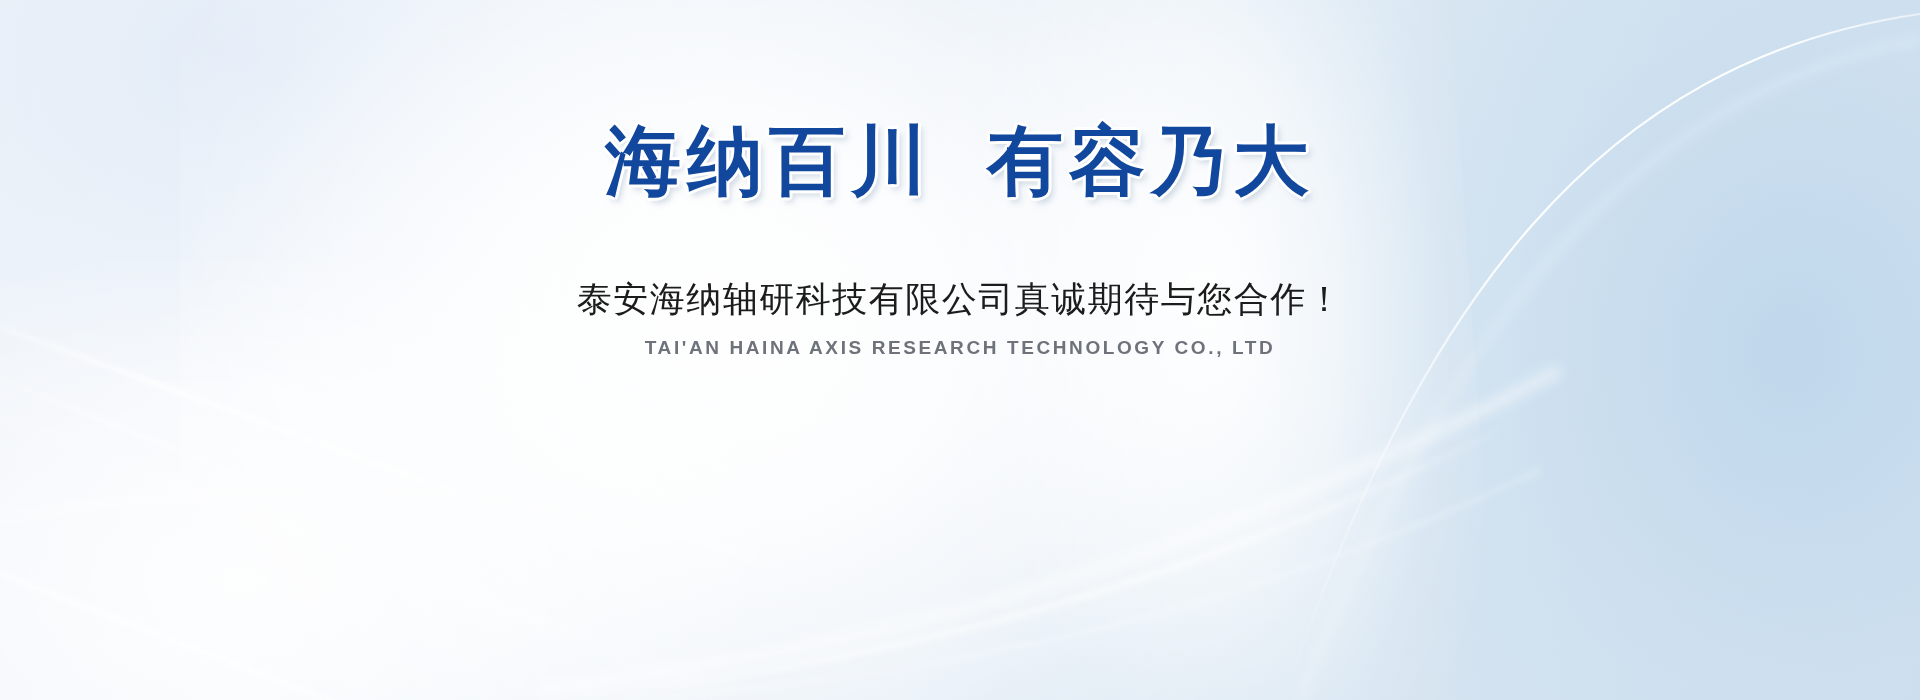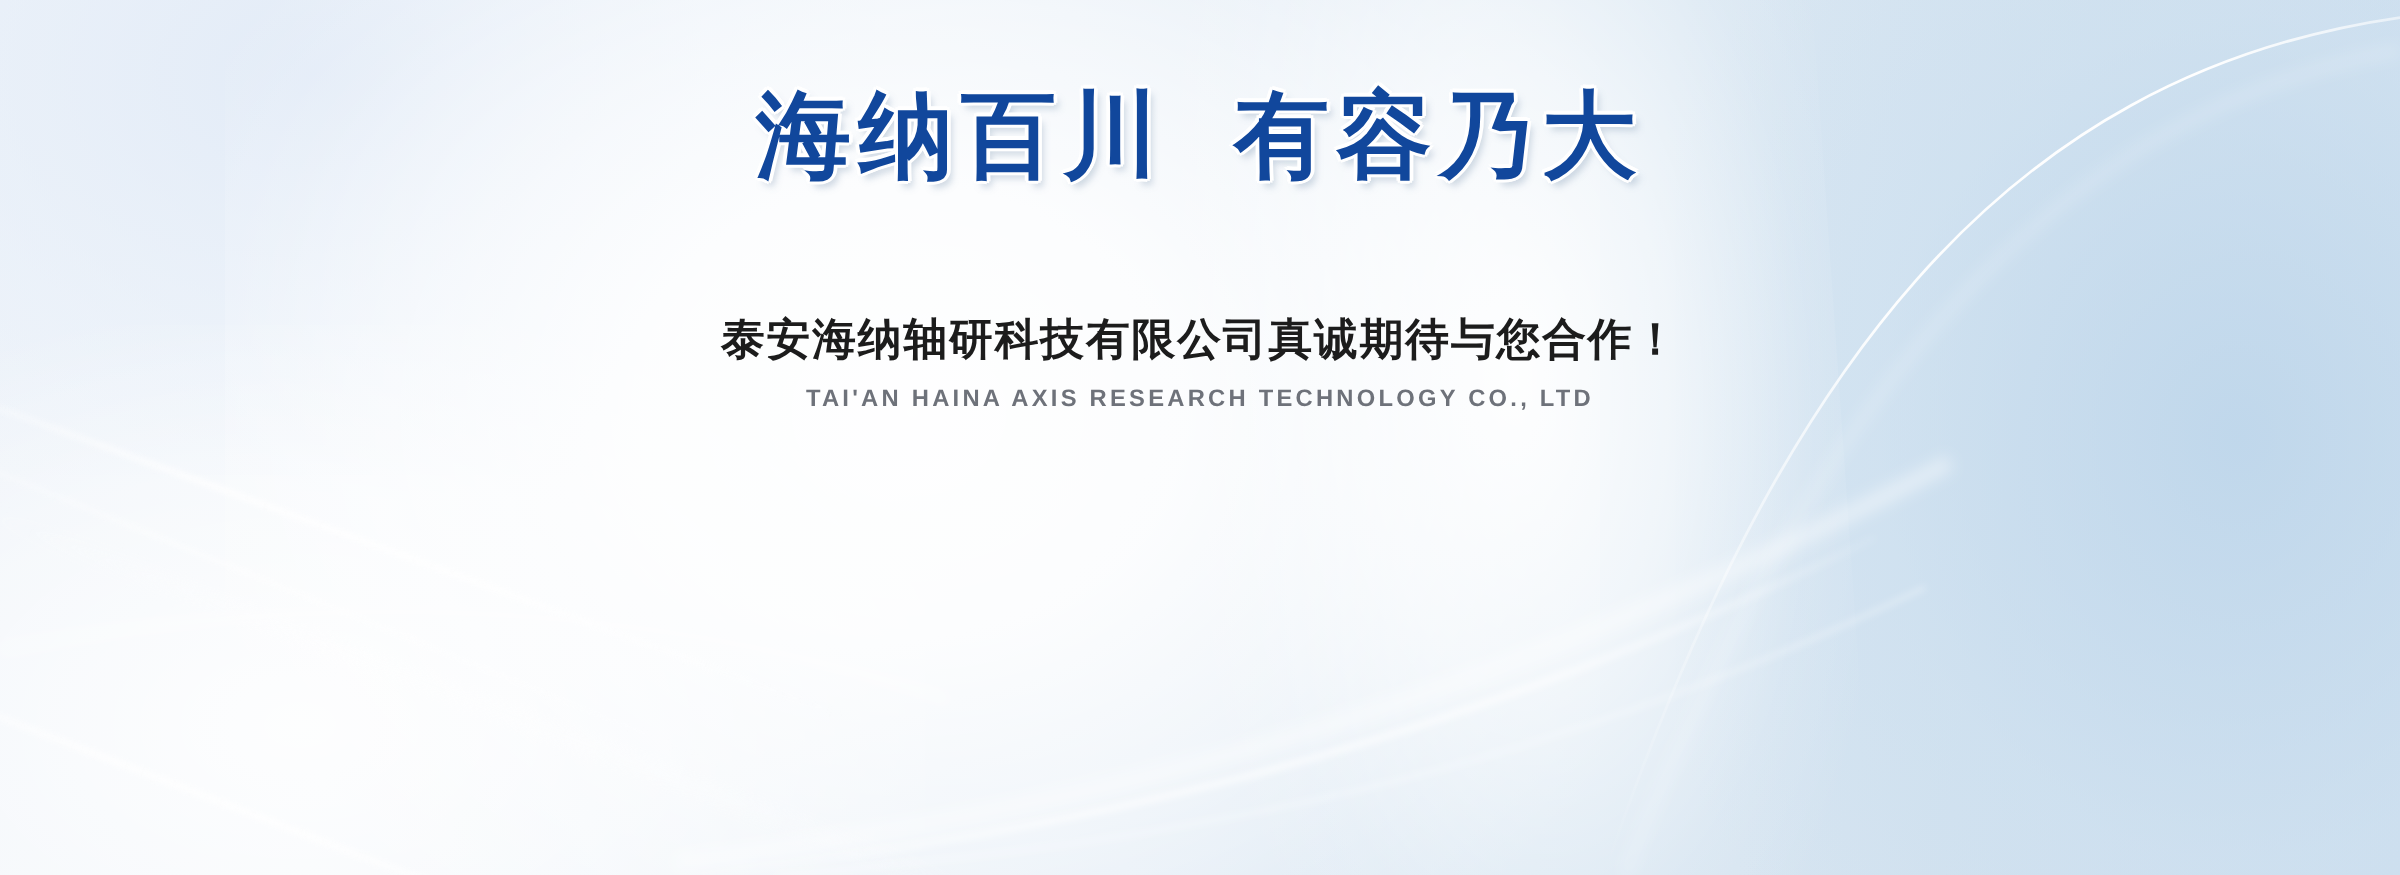--- a/index.html
+++ b/index.html
@@ -103,38 +103,38 @@
     position: absolute;
     left: 0; top: 0;
     width: 1920px;
     height: 700px;
     display: flex;
     flex-direction: column;
     align-items: center;
     justify-content: flex-start;
   }
   #headline {
-    margin-top: 68px;
+    margin-top: 120px;
     font-size: 76px;
     font-weight: bold;
     letter-spacing: 6px;
     color: #11479c;
     line-height: 1.08;
     white-space: pre;
     text-shadow:
       -2px -2px 0 #ffffff,  2px -2px 0 #ffffff,
       -2px  2px 0 #ffffff,  2px  2px 0 #ffffff,
       -3px  0   0 #ffffff,  3px  0   0 #ffffff,
        0   -3px 0 #ffffff,  0    3px 0 #ffffff,
        4px  5px 6px rgba(120,145,175,0.35);
   }
   #subtitle-cn {
-    margin-top: 98px;
+    margin-top: 74px;
     font-size: 35px;
-    font-weight: bold;
+    font-weight: normal;
     letter-spacing: 1.5px;
     color: #1c1c1c;
   }
   #subtitle-en {
     margin-top: 14px;
     font-size: 19px;
     font-weight: bold;
     letter-spacing: 2.6px;
     color: #6e727a;
   }

